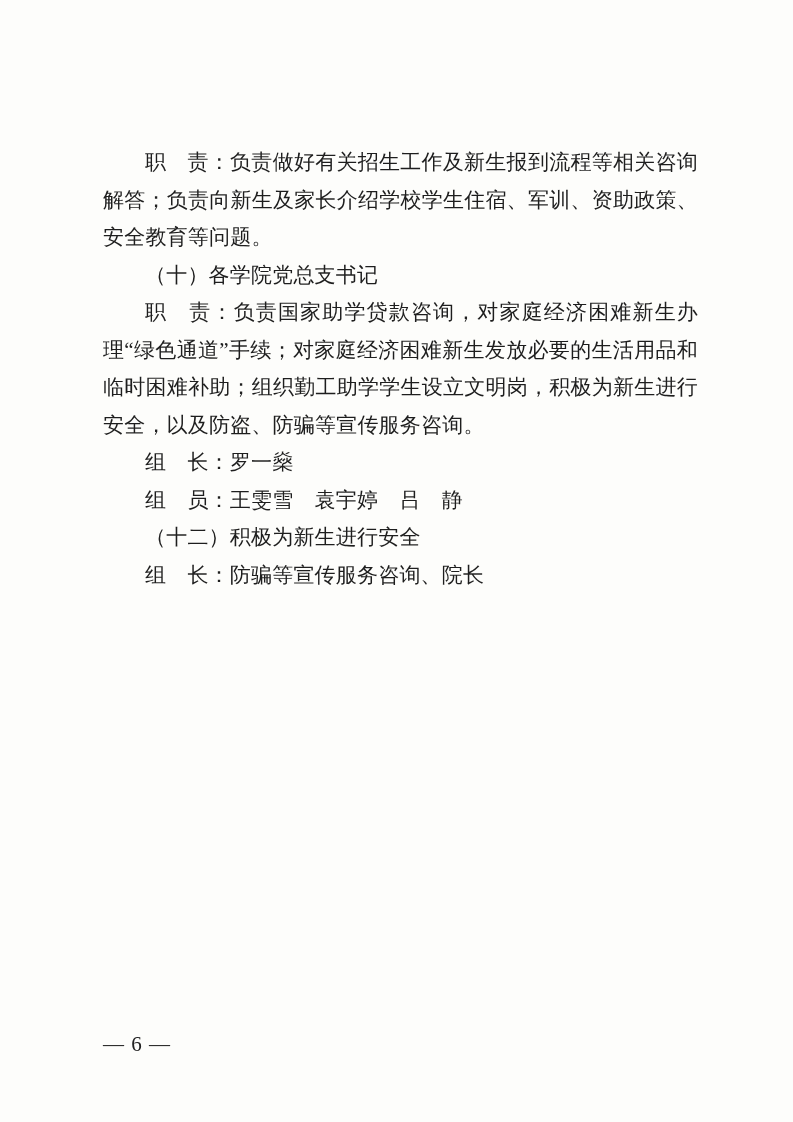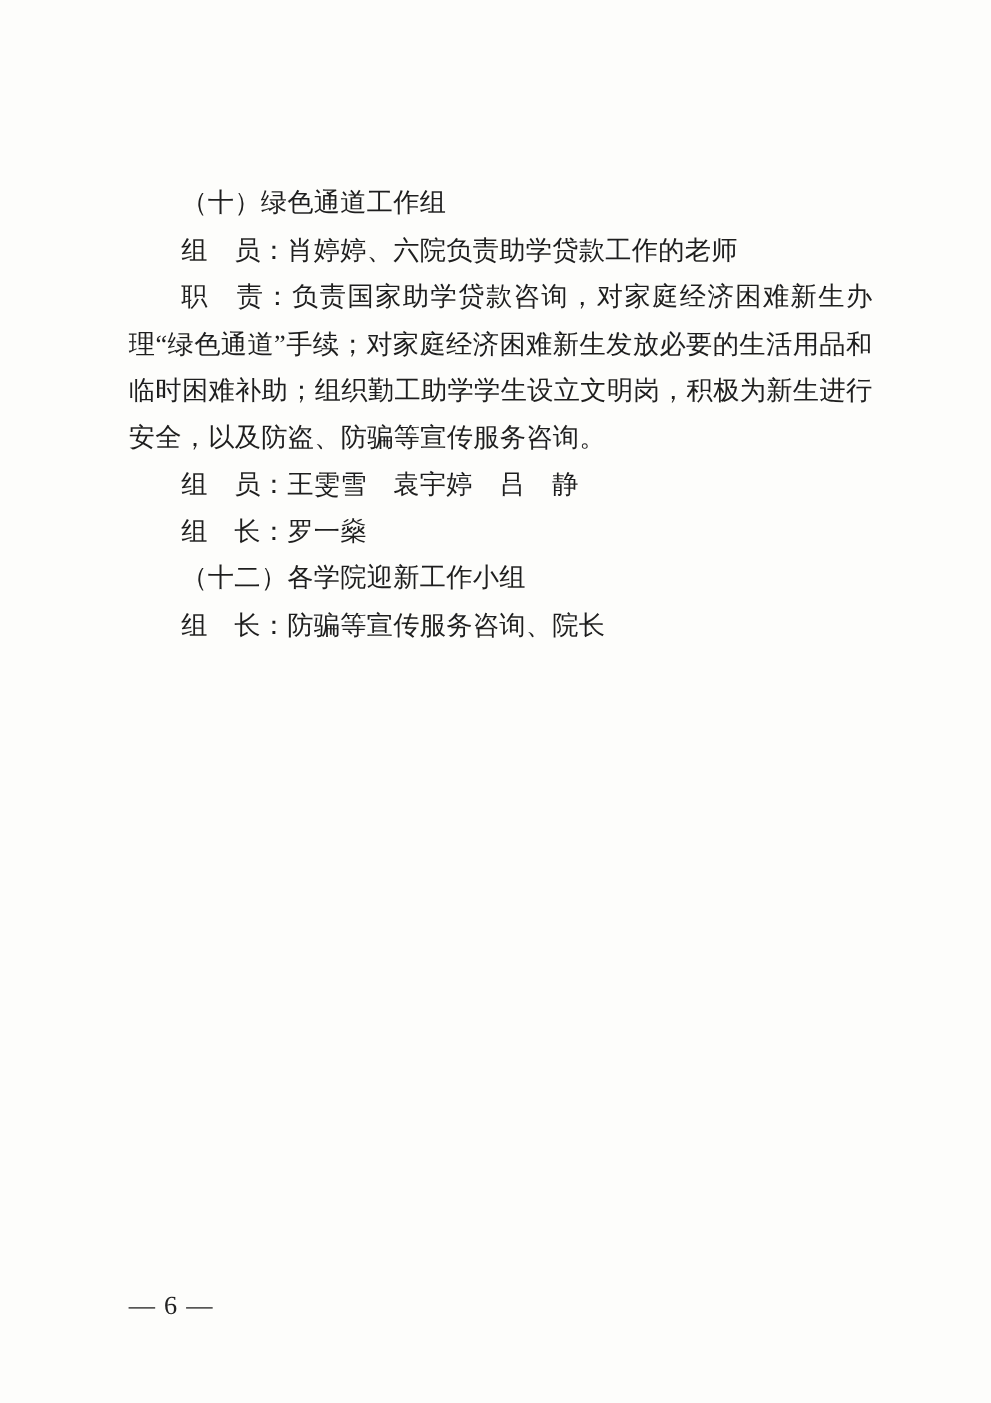--- a/index.html
+++ b/index.html
@@ -48,24 +48,24 @@
     color: #222222;
     letter-spacing: 1px;
   }
 </style>
 </head>
 <body>
 
 <div class="scan-page">
 
   <div class="page-text">
-    <p>（十）绿色通道工作组</p>
-    <p>组　员：肖婷婷、六院负责助学贷款工作的老师</p>
+    <p>职　责：负责做好有关招生工作及新生报到流程等相关咨询解答；负责向新生及家长介绍学校学生住宿、军训、资助政策、安全教育等问题。</p>
+    <p>（十）各学院党总支书记</p>
     <p>职　责：负责国家助学贷款咨询，对家庭经济困难新生办理“绿色通道”手续；对家庭经济困难新生发放必要的生活用品和临时困难补助；组织勤工助学学生设立文明岗，积极为新生进行安全，以及防盗、防骗等宣传服务咨询。</p>
+    <p>组　长：罗一燊</p>
     <p>组　员：王雯雪　袁宇婷　吕　静</p>
-    <p>组　长：罗一燊</p>
-    <p>（十二）各学院迎新工作小组</p>
+    <p>（十二）积极为新生进行安全</p>
     <p>组　长：防骗等宣传服务咨询、院长</p>
   </div>
 
   <div class="page-footer">— 6 —</div>
 
 </div>
 
 </body></html>

